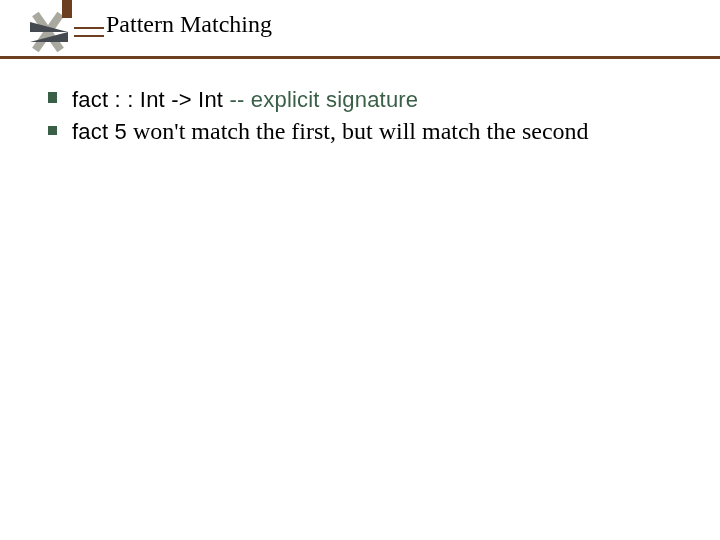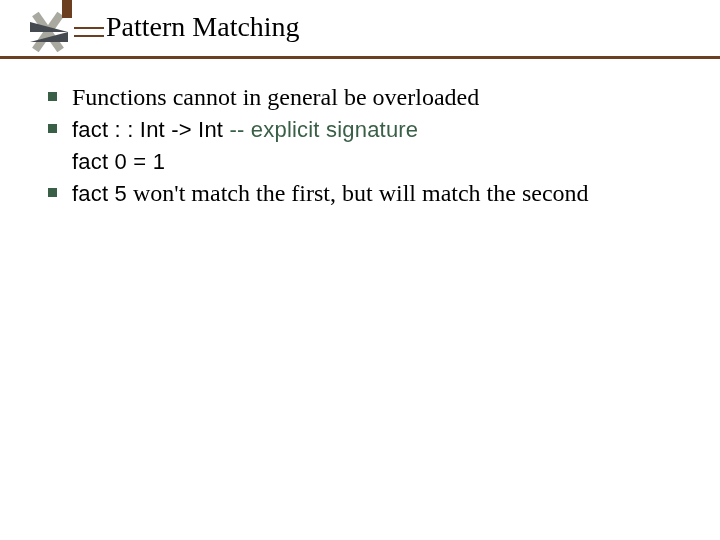--- a/index.html
+++ b/index.html
@@ -74,21 +74,21 @@
     transform-origin: center center;
   }
   .ornament .xbar1 { transform: rotate(35deg); }
   .ornament .xbar2 { transform: rotate(-35deg); }
 
   
   .title {
     position: absolute;
     left: 106px;
     top: 11px;
-    font-size: 28px;
+    font-size: 24px;
     color: #000;
     white-space: nowrap;
   }
   .title-underline {
     position: absolute;
     left: 0;
     top: 56px;
     width: 720px;
     height: 3px;
     background: #6b3f1f;
@@ -147,35 +147,31 @@
     <div class="hline" style="top:35px; left:74px; width:30px;"></div>
   </div>
 
   <div class="title">Pattern Matching</div>
   <div class="title-underline"></div>
 
   <div class="body">
 
     <div class="item">
       <span class="bullet"></span>
-      <span>Functions cannot in general be overloaded</span>
     </div>
 
 
     <div class="item">
       <span class="bullet"></span>
     </div>
 
     <div class="item">
       <span class="bullet"></span>
       <span class="code">fact : : Int -&gt; Int</span><span class="code comment">  -- explicit signature</span>
     </div>
-    <div class="continuation">
-      <span class="code">fact 0 = 1</span>
-    </div>
 
     <div class="item">
       <span class="bullet"></span>
       <span class="code">fact 5</span><span> won't match the first, but will match the second</span>
     </div>
 
   </div>
 </div>
 
 </body></html>

